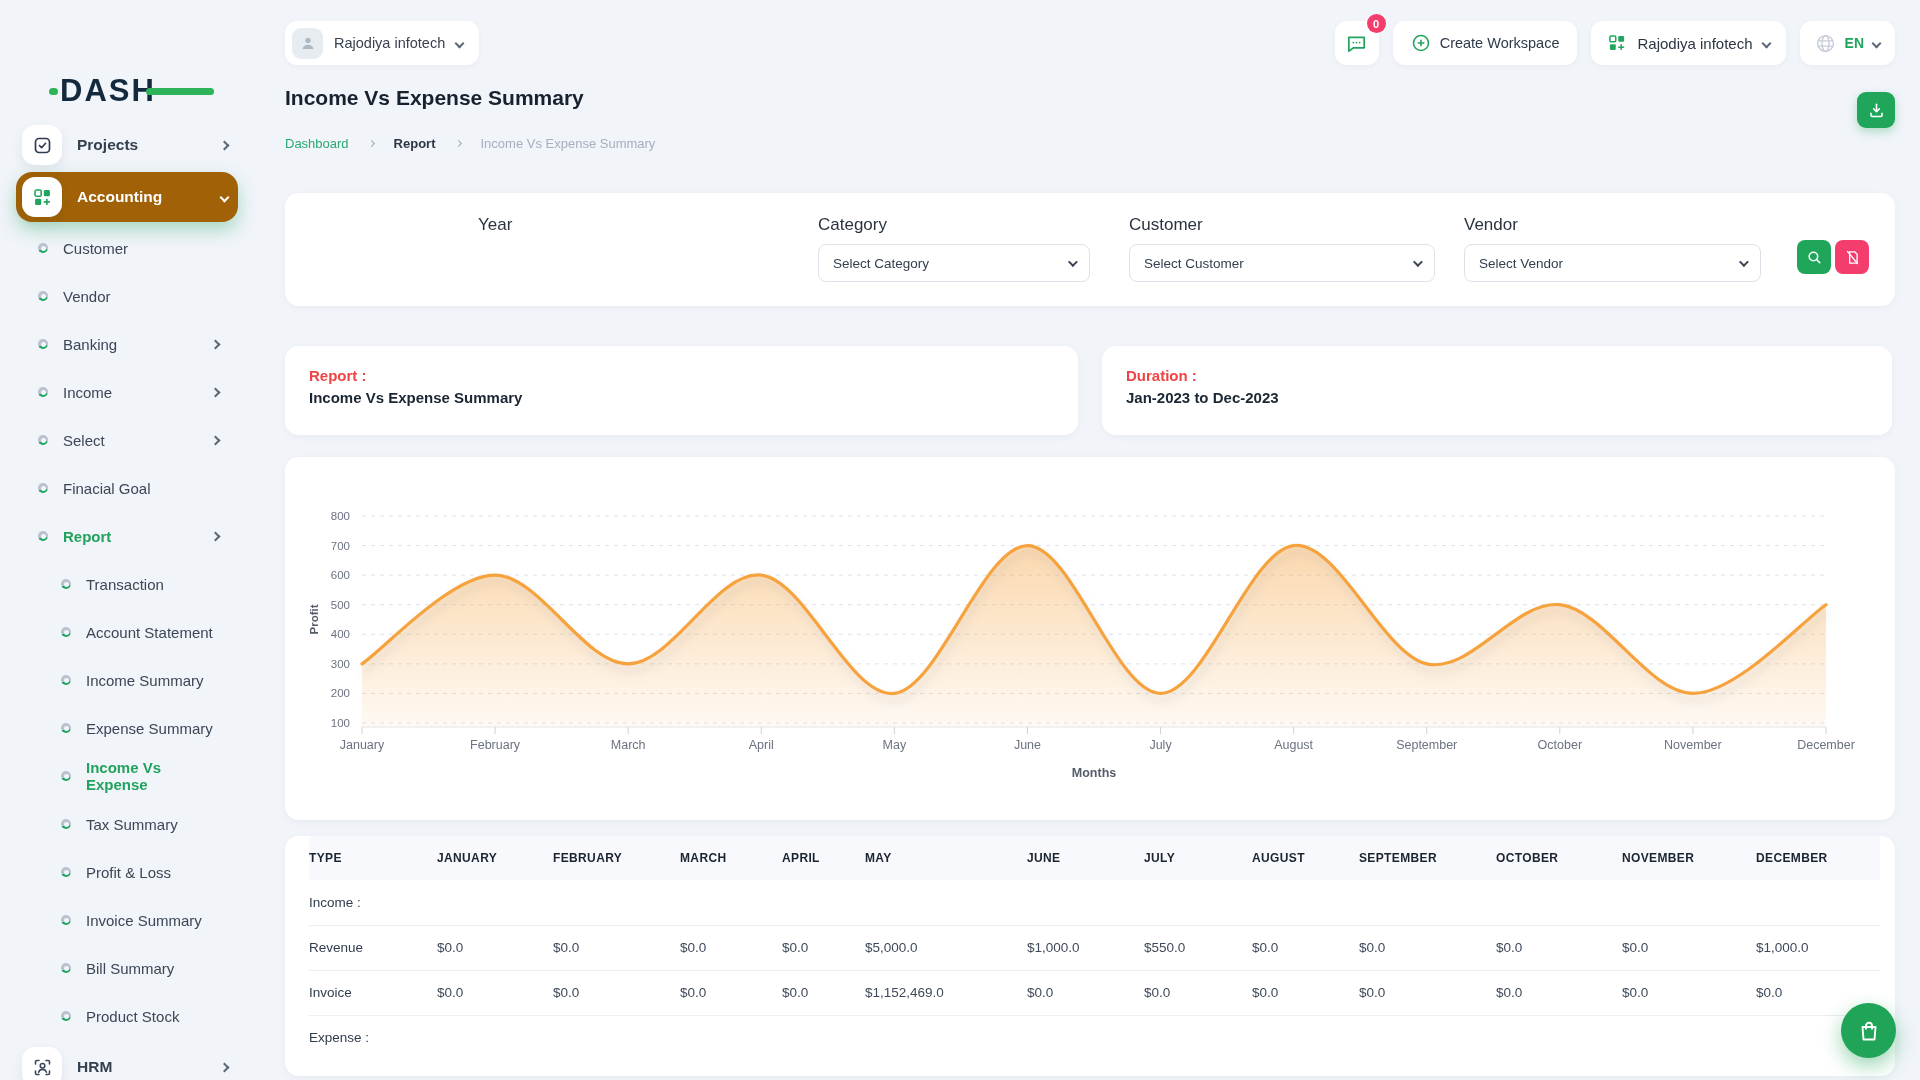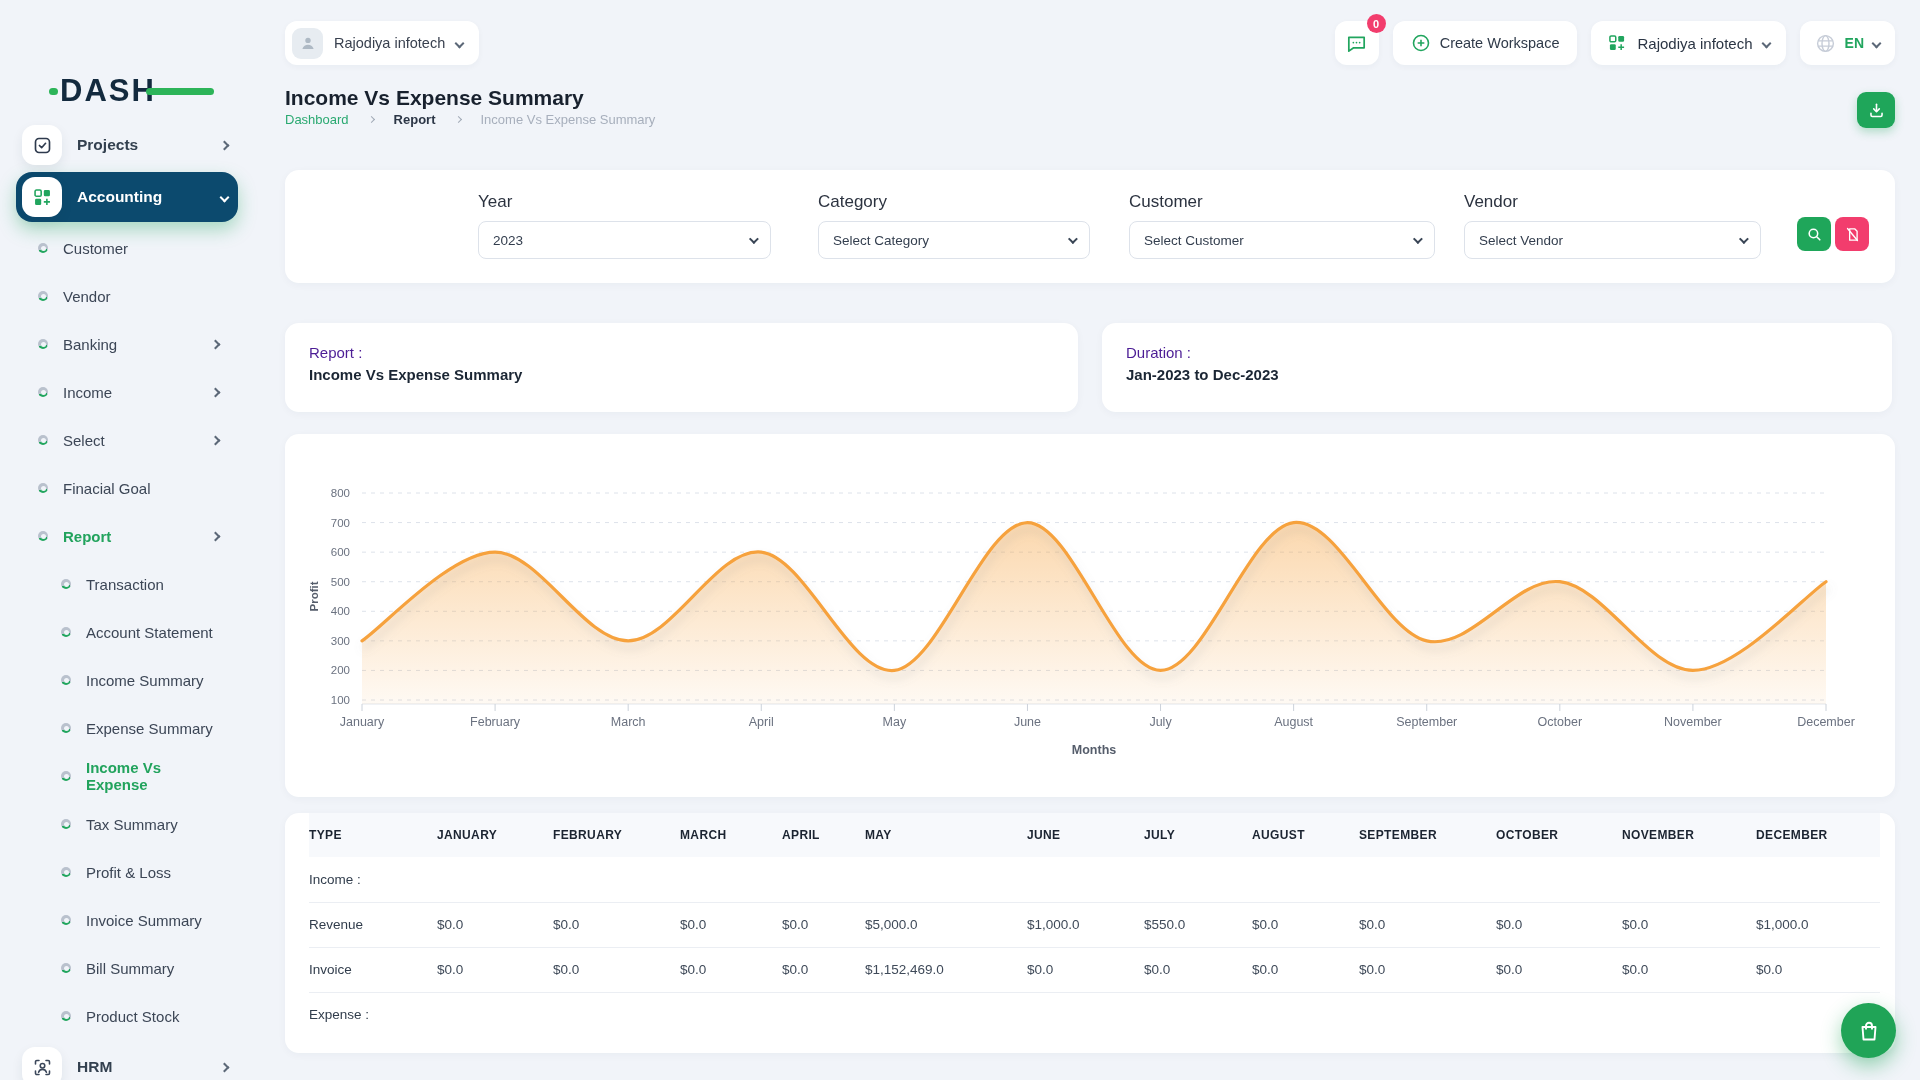--- a/index.html
+++ b/index.html
@@ -14,21 +14,21 @@
   
   .sidebar { width:257px; flex:0 0 257px; position:relative; height:1080px; }
   .logo { position:absolute; top:72px; left:60px; height:38px; display:flex; align-items:center; }
   .logo-text { font-size:31px; font-weight:800; letter-spacing:2px; color:#132a3e; position:relative; z-index:1; }
   .logo-bar { position:absolute; left:86px; top:16px; width:68px; height:7px; border-radius:4px; background:#2db459; z-index:2; }
   .logo-dot { position:absolute; left:-11px; top:16px; width:9px; height:7px; border-radius:4px; background:#2db459; z-index:2; }
   .side-nav { position:absolute; top:118px; left:0; right:0; }
   .s-group { display:flex; align-items:center; margin:2px 19px 2px 16px; padding:5px 10px 5px 6px; border-radius:16px; cursor:pointer; }
   .s-group .ibox { width:40px; height:40px; border-radius:13px; background:#fff; box-shadow:0 5px 12px rgba(25,45,70,.08); display:flex; align-items:center; justify-content:center; }
   .s-group .glabel { margin-left:15px; font-size:15.5px; font-weight:600; color:#33404f; }
-  .s-group.active { background:#0c4a6e; box-shadow:0 8px 18px rgba(33,165,94,.35); }
+  .s-group.active { background:#a16207; box-shadow:0 8px 18px rgba(33,165,94,.35); }
   .s-group.active .glabel { color:#fff; font-weight:700; }
   .s-item { display:flex; align-items:center; height:48px; padding-left:38px; padding-right:38px; cursor:pointer; }
   .s-item.lvl2 { padding-left:61px; }
   .s-item .ilabel { margin-left:15px; font-size:15px; color:#3c4656; }
   .s-item.active .ilabel { color:#22a35d; font-weight:700; }
   .bullet { width:10px; height:10px; border-radius:50%; background:conic-gradient(#b9c1cd 0 110deg, #21a55e 110deg 235deg, #b9c1cd 235deg 360deg); position:relative; flex:0 0 10px; }
   .bullet::after { content:""; position:absolute; inset:2.5px; border-radius:50%; background:#f1f4f9; }
   .chev { width:7px; height:7px; border-right:2px solid #5c6878; border-bottom:2px solid #5c6878; display:inline-block; flex:0 0 auto; }
   .chev.right { transform:rotate(-45deg); }
   .chev.down  { transform:rotate(45deg); }
@@ -43,21 +43,21 @@
   .ws-name { font-size:14.5px; color:#39414f; }
   .top-right { display:flex; align-items:center; gap:14px; }
   .icon-pill { width:44px; position:relative; justify-content:center; }
   .badge { position:absolute; top:-7px; right:-7px; min-width:19px; height:19px; border-radius:10px; background:#f23d6d; color:#fff; font-size:11px; font-weight:700; display:flex; align-items:center; justify-content:center; padding:0 5px; }
   .cw-pill { padding:0 18px; gap:9px; font-size:14.5px; font-weight:500; color:#2f3a49; }
   .ws2-pill { padding:0 16px; gap:10px; font-size:15px; font-weight:500; color:#2b3544; }
   .lang-pill { padding:0 15px; gap:9px; }
   .lang-code { font-size:14px; font-weight:700; color:#21a55e; }
   .titlebar { display:flex; justify-content:space-between; align-items:flex-start; margin-top:21px; }
   .page-title { font-size:21px; font-weight:700; color:#18212e; }
-  .breadcrumb { display:flex; align-items:center; gap:20px; margin-top:2px; font-size:13px; }
+  .breadcrumb { display:flex; align-items:center; gap:20px; margin-top:26px; font-size:13px; }
   .bc-link { color:#2aa971; cursor:pointer; }
   .bc-mid { color:#2c3646; font-weight:600; cursor:pointer; }
   .bc-cur { color:#a7afbc; }
   .bc-sep { width:5px; height:5px; border-right:1.6px solid #a0a9b6; border-bottom:1.6px solid #a0a9b6; transform:rotate(-45deg); }
   .dl-btn { width:38px; height:36px; border-radius:9px; background:#1fa65a; border:none; display:flex; align-items:center; justify-content:center; cursor:pointer; box-shadow:0 4px 10px rgba(31,166,90,.3); margin-top:6px; }
   .card { background:#fff; border-radius:14px; box-shadow:0 2px 8px rgba(30,50,80,.04); }
   
   .filter-card { margin-top:42px; height:113px; padding:22px 26px 0 193px; display:flex; }
   .f-field { display:flex; flex-direction:column; }
   .f-label { font-size:17px; font-weight:500; color:#2c3340; }
@@ -66,21 +66,21 @@
   .w1{width:293px;} .w2{width:272px; margin-left:47px;} .w3{width:306px; margin-left:39px;} .w4{width:297px; margin-left:29px;}
   .f-actions { display:flex; gap:4px; margin-left:36px; margin-top:25px; }
   .sq-btn { width:34px; height:34px; border-radius:8px; border:none; display:flex; align-items:center; justify-content:center; cursor:pointer; }
   .sq-btn.green { background:#1fa65a; }
   .sq-btn.pink { background:#f23d6d; }
   
   .cards-row { display:flex; gap:24px; margin-top:40px; }
   .sum-card { height:89px; padding:21px 24px; }
   .sum-card.report { width:793px; }
   .sum-card.duration { width:790px; }
-  .sum-title { font-size:15px; font-weight:400; color:#4c1d95; }
+  .sum-title { font-size:15px; font-weight:700; color:#ef4444; }
   .sum-value { font-size:15px; font-weight:700; color:#1b2634; margin-top:5px; }
   
   .chart-card { margin-top:22px; height:363px; position:relative; }
   .chart-card svg { position:absolute; inset:0; }
   svg text { font-family:"Liberation Sans", sans-serif; }
   
   .table-card { margin-top:16px; min-height:240px; overflow:hidden; }
   table { border-collapse:collapse; table-layout:fixed; margin:0 12px 0 24px; width:1571px; }
   thead tr { background:#f7f9fc; height:44px; }
   th { text-align:left; font-size:12px; font-weight:700; color:#1b2431; letter-spacing:.03em; }
@@ -277,24 +277,20 @@
         <path d="M12 4v9"></path>
           <path d="M8.5 10 12 13.5 15.5 10"></path>
           <path d="M5 15.5v2.2a1.8 1.8 0 0 0 1.8 1.8h10.4a1.8 1.8 0 0 0 1.8-1.8v-2.2"></path>
       </svg>
     </button>
   </div>
 
   <div class="card filter-card">
     <div class="f-field w1">
       <span class="f-label">Year</span>
-      <div class="f-select">
-        <span>2023</span>
-        <span class="sel-caret"></span>
-      </div>
     </div>
     <div class="f-field w2">
       <span class="f-label">Category</span>
       <div class="f-select">
         <span>Select Category</span>
         <span class="sel-caret"></span>
       </div>
     </div>
     <div class="f-field w3">
       <span class="f-label">Customer</span>

